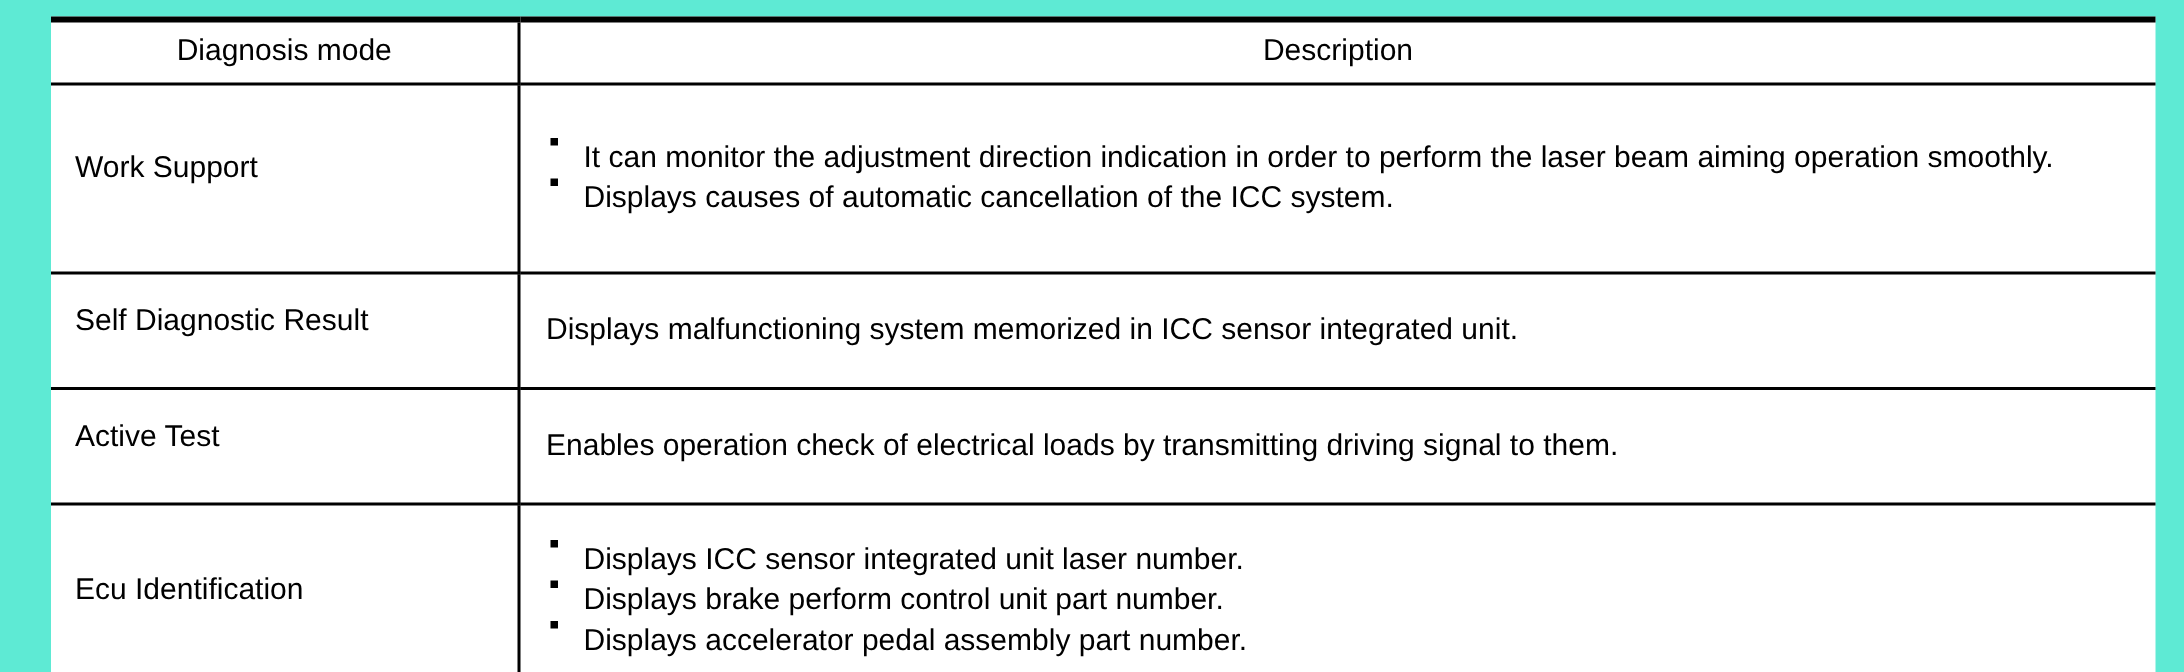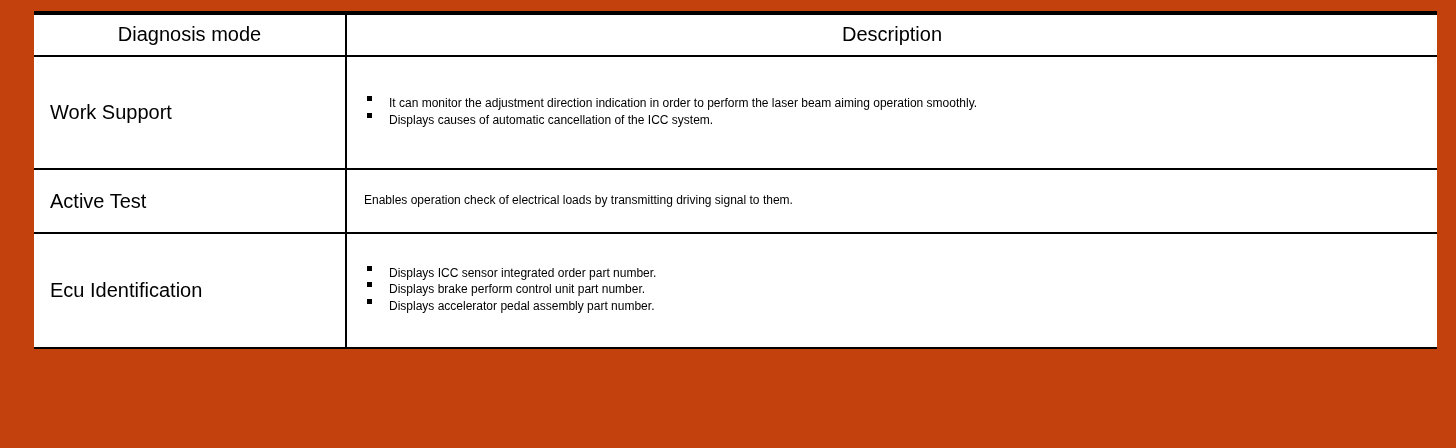--- a/index.html
+++ b/index.html
@@ -12,21 +12,21 @@
     height: 448px;
     font-family: "Liberation Sans", sans-serif;
     color: #000000;
     overflow: hidden;
   }
 
   .sheet {
     position: relative;
     width: 1456px;
     height: 448px;
-    background: #c2410c;
+    background: #5eead4;
   }
 
   table.diag-table {
     position: absolute;
     left: 34px;
     top: 11px;
     width: 1403px;
     border-collapse: collapse;
     table-layout: fixed;
     background: #ffffff;
@@ -56,27 +56,27 @@
     font-size: 20px;
     text-align: center;
     padding: 8px 10px 9px 10px;
     line-height: 1.15;
   }
 
   td.col-mode {
     font-size: 20px;
     text-align: left;
     vertical-align: middle;
-    padding: 9px 10px 10px 16px;
+    padding: 9px 10px 23px 16px;
     line-height: 1.2;
     white-space: nowrap;
   }
 
   td.col-desc {
-    font-size: 12px;
+    font-size: 20px;
     text-align: left;
     vertical-align: middle;
     padding: 9px 14px 10px 17px;
     line-height: 1.25;
   }
 
   
   .desc-plain {
     margin: 0;
     padding: 2px 0 2px 0;
@@ -143,36 +143,42 @@
               <span>It can monitor the adjustment direction indication in order to perform the laser beam aiming operation smoothly.</span>
             </li>
             <li>
               <span class="bullet-dot"></span>
               <span>Displays causes of automatic cancellation of the ICC system.</span>
             </li>
           </ul>
         </td>
       </tr>
 
+      <tr class="r-self">
+        <td class="col-mode">Self Diagnostic Result</td>
+        <td class="col-desc">
+          <p class="desc-plain">Displays malfunctioning system memorized in ICC sensor integrated unit.</p>
+        </td>
+      </tr>
 
 
       <tr class="r-active">
         <td class="col-mode">Active Test</td>
         <td class="col-desc">
           <p class="desc-plain">Enables operation check of electrical loads by transmitting driving signal to them.</p>
         </td>
       </tr>
 
       <tr class="r-ecu">
         <td class="col-mode">Ecu Identification</td>
         <td class="col-desc">
           <ul class="desc-bullets">
             <li>
               <span class="bullet-dot"></span>
-              <span>Displays ICC sensor integrated order part number.</span>
+              <span>Displays ICC sensor integrated unit laser number.</span>
             </li>
             <li>
               <span class="bullet-dot"></span>
               <span>Displays brake perform control unit part number.</span>
             </li>
             <li>
               <span class="bullet-dot"></span>
               <span>Displays accelerator pedal assembly part number.</span>
             </li>
           </ul>

